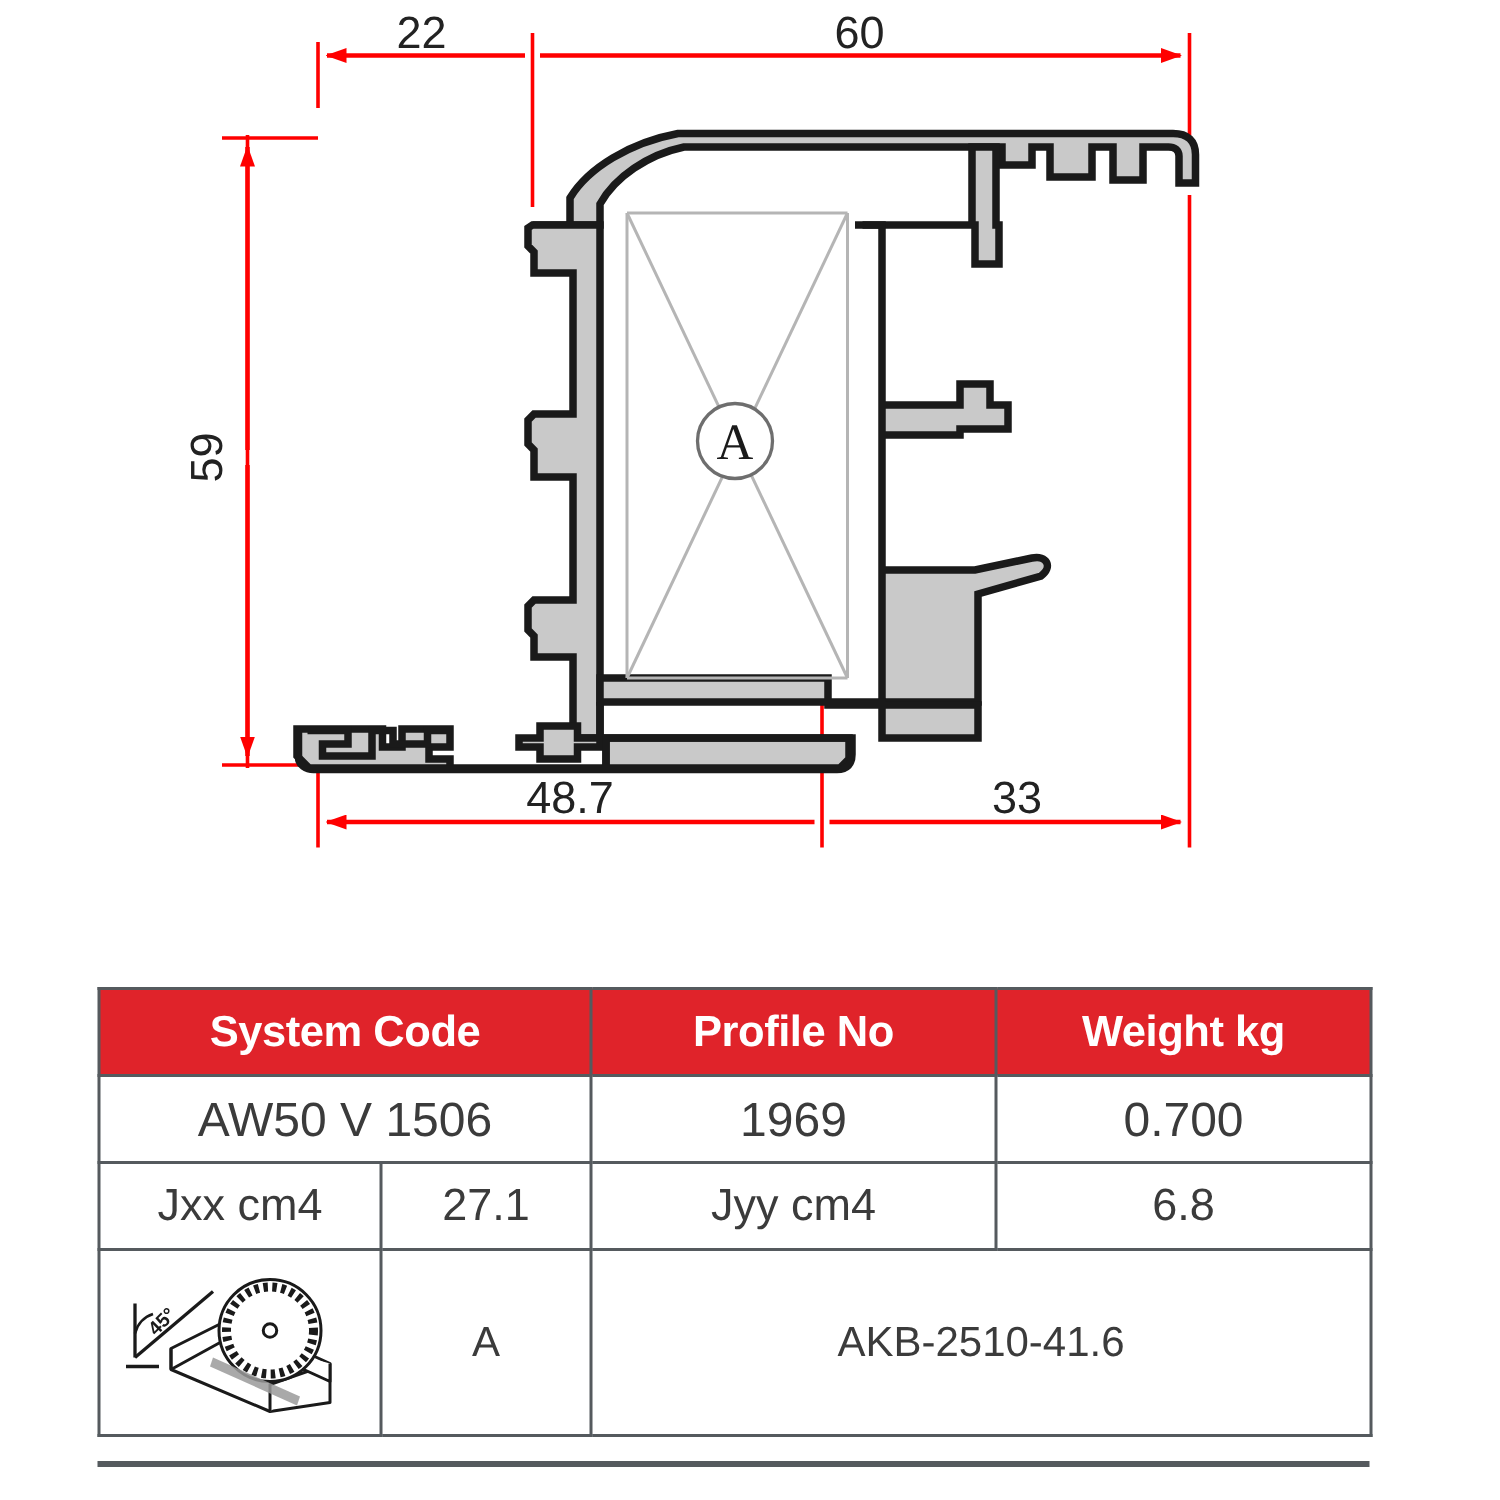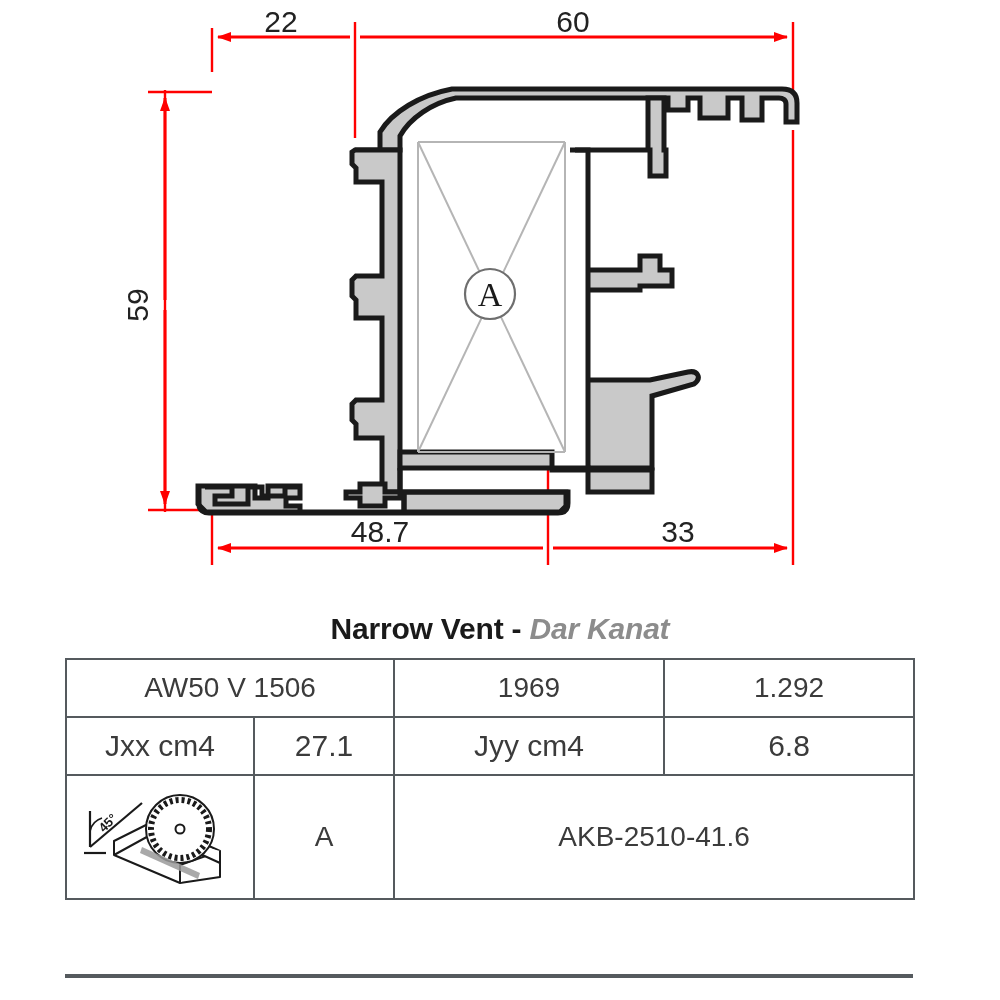--- a/index.html
+++ b/index.html
@@ -74,21 +74,21 @@
     background: #e0232a;
     color: #ffffff;
     font-size: 29px;
     font-weight: bold;
     height: 56px;
     letter-spacing: -0.3px;
     border-color: #555a5e;
   }
   #spec-table .val-row td {
     height: 56px;
-    font-size: 28px;
+    font-size: 32px;
     margin-left: 12px;
   }
   #spec-table .j-row td {
     height: 56px;
     font-size: 30px;
   }
   #spec-table .cut-row td {
     height: 114px;
     font-size: 28px;
   }
@@ -327,37 +327,39 @@
         </g>
 
         <circle cx="490" cy="294" r="25" fill="#ffffff" stroke="#6e6e6e" stroke-width="2.2"></circle>
         <text x="490" y="306" text-anchor="middle" font-family="Liberation Serif, serif" font-size="34" fill="#1a1a1a">A</text>
       </g>
     </svg>
   </div>
 
   <div id="spec-block">
 
-    <div id="spec-title">
-      <span class="t-en">Narrow Vent</span><span class="t-dash"> - </span><span class="t-tr">Dar Kanat</span>
-    </div>
 
     <table id="spec-table">
       <colgroup>
         <col style="width:188px">
         <col style="width:140px">
         <col style="width:270px">
         <col style="width:250px">
       </colgroup>
       <tbody>
+        <tr>
+          <th class="hdr" colspan="2">System Code</th>
+          <th class="hdr">Profile No</th>
+          <th class="hdr">Weight kg</th>
+        </tr>
 
         <tr class="val-row">
           <td colspan="2">AW50 V 1506</td>
           <td>1969</td>
-          <td>1.292</td>
+          <td>0.700</td>
         </tr>
 
         <tr class="j-row">
           <td>Jxx cm4</td>
           <td>27.1</td>
           <td>Jyy cm4</td>
           <td>6.8</td>
         </tr>
 
         <tr class="cut-row">

